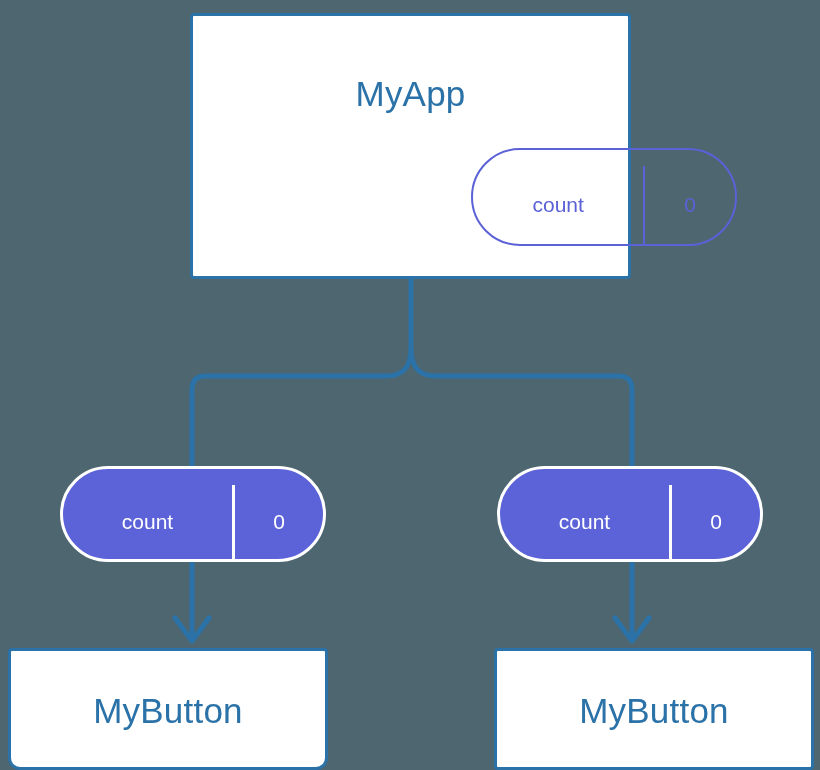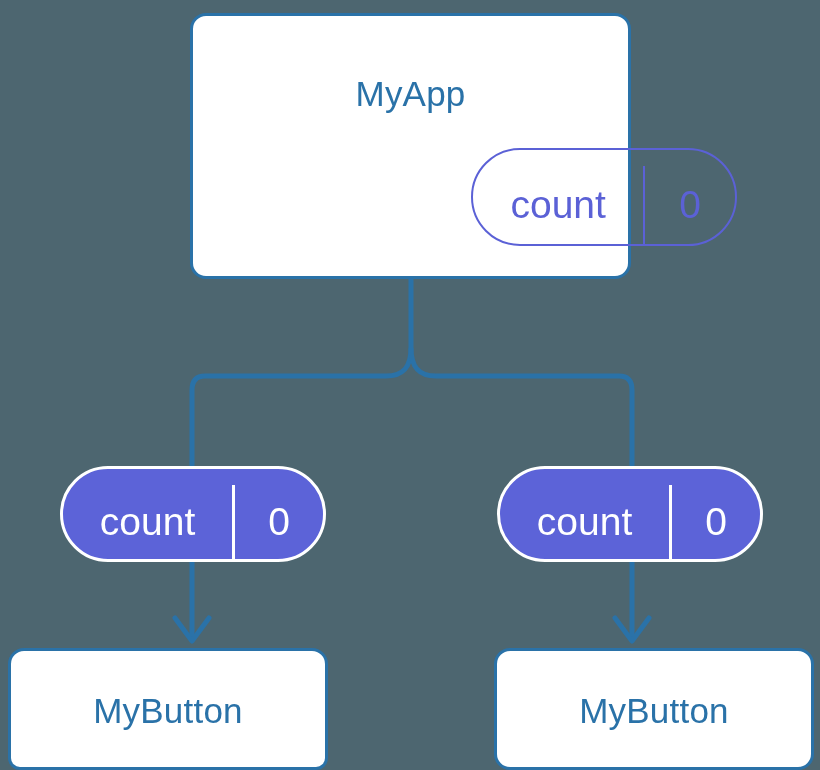--- a/index.html
+++ b/index.html
@@ -27,21 +27,21 @@
     width: 820px;
     height: 770px;
     pointer-events: none;
   }
 
   
   .component-box {
     position: absolute;
     background: #ffffff;
     border: 3px solid #2a72a8;
-    border-radius: 16px;
+    border-radius: 4px;
     box-sizing: border-box;
   }
   .component-title {
     position: absolute;
     width: 100%;
     text-align: center;
     color: #2a72a8;
     font-size: 35px;
     font-weight: 400;
     letter-spacing: 0.2px;
@@ -87,21 +87,21 @@
     align-items: stretch;
     border-radius: 999px;
     box-sizing: border-box;
     overflow: hidden;
   }
   .state-capsule .capsule-key,
   .state-capsule .capsule-value {
     display: flex;
     align-items: center;
     justify-content: center;
-    font-size: 39px;
+    font-size: 21px;
     font-weight: 400;
     box-sizing: border-box;
     white-space: nowrap;
     margin-top: 16px;
   }
 
   
   .state-capsule.outlined {
     border: 2px solid #5b61d6;
     background: transparent;

